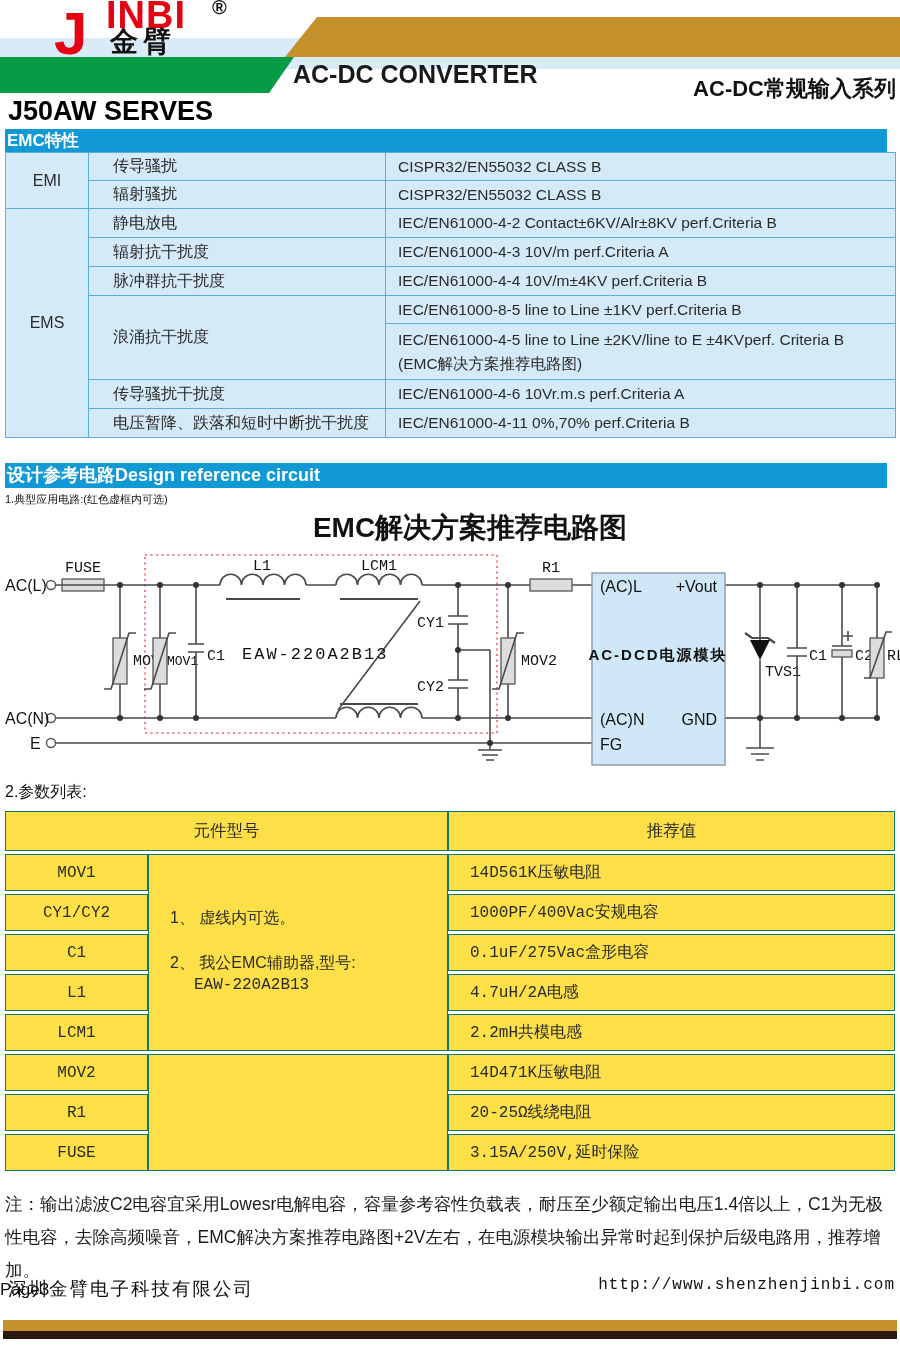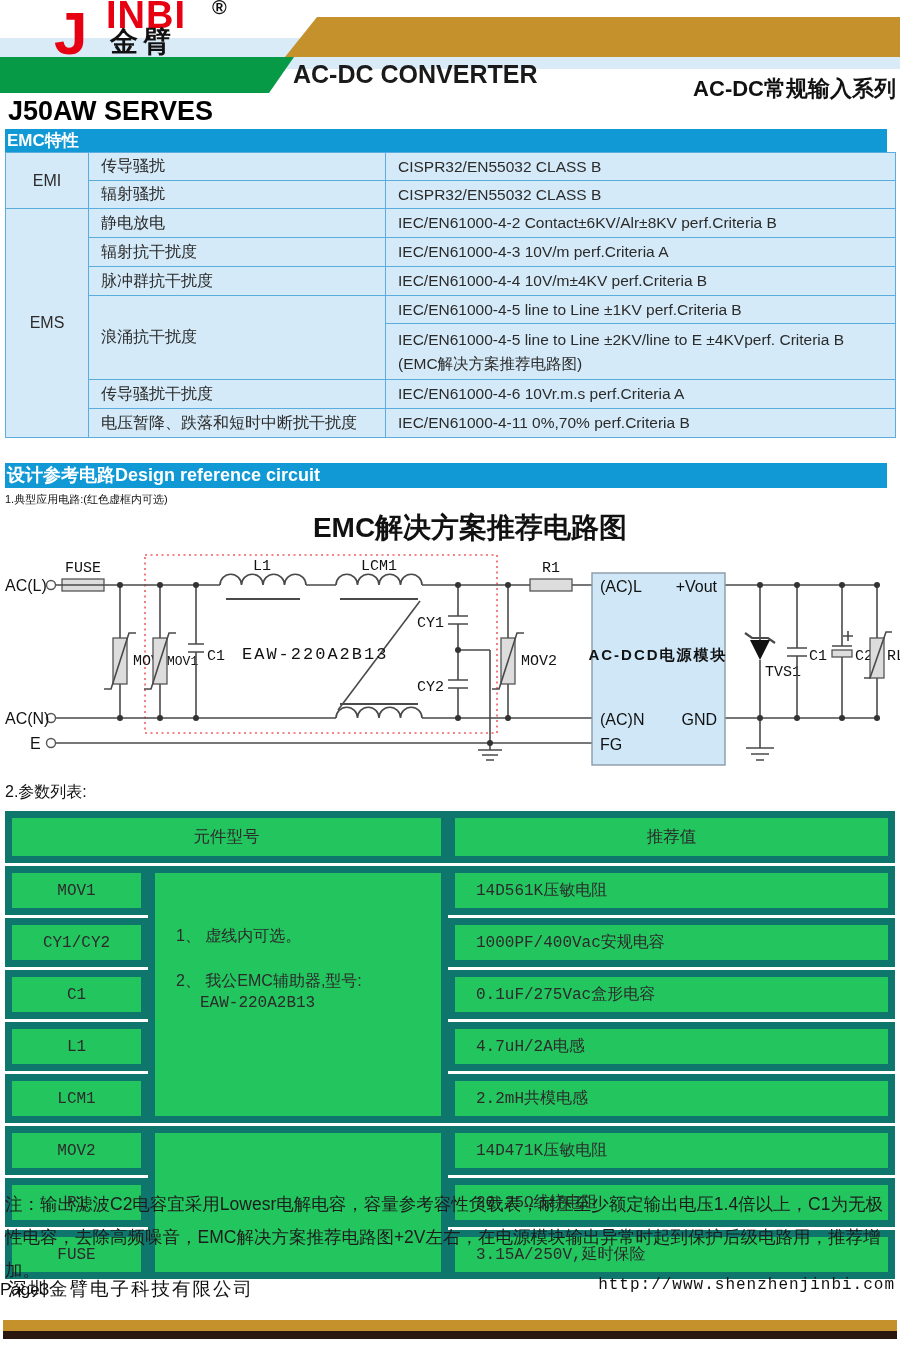--- a/index.html
+++ b/index.html
@@ -23,21 +23,21 @@
   
   .bar{position:absolute;left:5px;width:880px;background:#1199D6;color:#fff;font-weight:bold;padding-left:2px;}
   .emc-bar{top:129px;height:23px;font-size:17px;line-height:23px;}
   .design-bar{top:463px;height:25px;font-size:18px;line-height:25px;}
 
   
   table{border-collapse:collapse;table-layout:fixed;}
   .emc-table{position:absolute;top:152px;left:5px;width:890px;}
   .emc-table td{border:1px solid #5AAEDE;background:#D5EAF8;font-size:16px;color:#2b2b2b;}
   .emc-table td.c1{text-align:center;}
-  .emc-table td.c2{padding-left:12px;}
+  .emc-table td.c2{padding-left:24px;}
   .emc-table td.c3{padding-left:12px;font-size:15.5px;}
   .emc-table .h28{height:28px;} .emc-table .h29{height:29px;} .emc-table .h56{height:56px;}
   .two-line div{line-height:24px;}
 
   
   .design-sub{position:absolute;left:5px;top:492px;font-size:11px;color:#111;}
   .diagram-title{position:absolute;left:0;top:509px;width:940px;text-align:center;font-size:28px;font-weight:600;color:#111;}
   svg.circuit{position:absolute;left:0;top:548px;}
   .cw{stroke:#4a4a4a;stroke-width:1.6;fill:none;}
   .cw2{stroke:#4a4a4a;stroke-width:2.2;fill:none;}
@@ -48,21 +48,21 @@
   .ct13{font:13px "Liberation Mono","DejaVu Sans Mono",monospace;fill:#111;}
   .cs{font:16px "Liberation Sans","DejaVu Sans",sans-serif;fill:#111;}
   .cm{font:bold 15px "Liberation Sans","DejaVu Sans",sans-serif;fill:#111;letter-spacing:2px;}
   .ceaw{font:17px "Liberation Mono","DejaVu Sans Mono",monospace;fill:#111;letter-spacing:2px;}
   .mod{fill:#CFE7F7;stroke:#8a9aa5;stroke-width:1.4;}
   .dashed{fill:none;stroke:#F25C5C;stroke-width:1.6;stroke-dasharray:2 3.5;}
 
   
   .params-title{position:absolute;left:5px;top:782px;font-size:16px;color:#111;}
   .params-table{position:absolute;top:808px;left:5px;width:890px;border-collapse:separate;border-spacing:0 3px;}
-  .params-table td{border:7px solid #0f766e;background:#22c55e;color:#2b2b2b;}
+  .params-table td{border:1px solid #0f766e;background:#fde047;color:#2b2b2b;}
   .params-table td.ph{height:36px;text-align:center;font-size:16.5px;}
   .params-table td.pc1{height:33px;text-align:center;font:16px "Liberation Mono","DejaVu Sans Mono",monospace;}
   .params-table td.pc3{padding-left:21px;font:16px "Liberation Mono","DejaVu Sans Mono",monospace;}
   .params-table td.pmid{vertical-align:top;font-size:16px;margin-left:19px;}
   .pn1{margin:52px 0 0 20px;} .pn2{margin:24px 0 0 20px;} .pn3{margin:2px 0 0 44px;font-family:"Liberation Mono","DejaVu Sans Mono",monospace;}
 
   
   .note{position:absolute;left:5px;top:1188px;width:888px;font-size:17.5px;line-height:33px;color:#1c1c1c;margin:0;}
   .ft-company{position:absolute;left:8px;top:1276px;font-size:18.5px;letter-spacing:2px;color:#111;}
   .ft-page{position:absolute;left:0;top:1280px;width:900px;font-size:17px;color:#111;}
@@ -116,21 +116,21 @@
   <tr class="h29">
     <td class="c2">辐射抗干扰度</td>
     <td class="c3">IEC/EN61000-4-3 10V/m  perf.Criteria A</td>
   </tr>
   <tr class="h29">
     <td class="c2">脉冲群抗干扰度</td>
     <td class="c3">IEC/EN61000-4-4 10V/m±4KV  perf.Criteria B</td>
   </tr>
   <tr class="h28">
     <td class="c2" rowspan="2">浪涌抗干扰度</td>
-    <td class="c3">IEC/EN61000-4-5 line to Line ±1KV  perf.Criteria B</td>
+    <td class="c3">IEC/EN61000-8-5 line to Line ±1KV  perf.Criteria B</td>
   </tr>
   <tr class="h56">
     <td class="c3 two-line">
       <div>IEC/EN61000-4-5 line to Line ±2KV/line to E ±4KVperf.  Criteria B</div>
       <div>(EMC解决方案推荐电路图)</div>
     </td>
   </tr>
   <tr class="h29">
     <td class="c2">传导骚扰干扰度</td>
     <td class="c3">IEC/EN61000-4-6 10Vr.m.s  perf.Criteria A</td>

